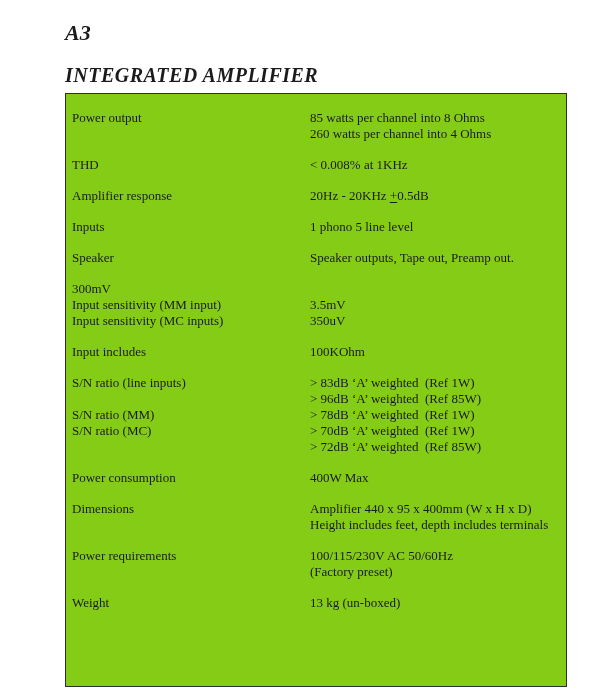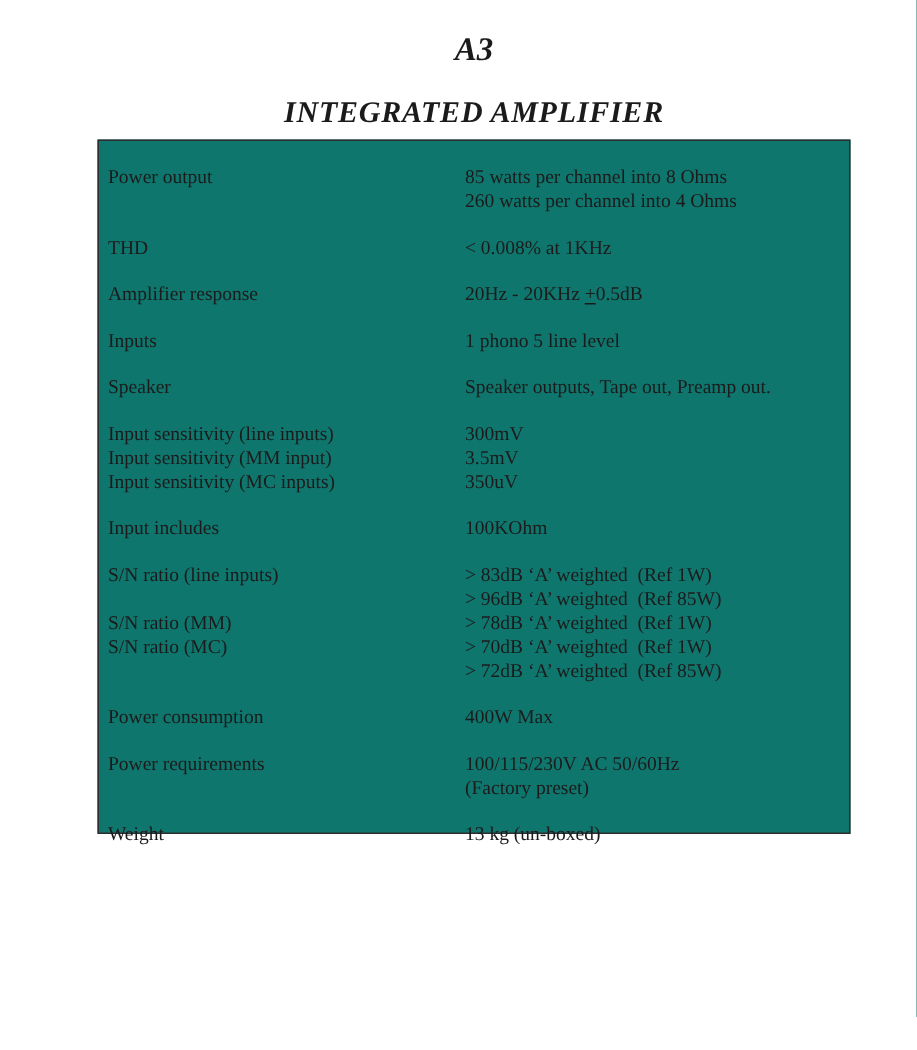--- a/index.html
+++ b/index.html
@@ -3,41 +3,41 @@
 <meta charset="utf-8">
 <style>
   html, body { margin: 0; padding: 0; }
   body {
     width: 611px; height: 700px;
     background: #ffffff;
     color: #1b1b1b;
     font-family: "Liberation Serif", "DejaVu Serif", serif;
   }
   .page { position: relative; width: 611px; height: 700px; overflow: hidden; }
-  .titles { margin-left: 65px; width: 502px; text-align: center; }
+  .titles { margin-left: 65px; width: 502px; }
   .model {
     margin-top: 20px;
     font-size: 22px; line-height: 26px;
     font-weight: bold; font-style: italic;
   }
   .doc-title {
     margin-top: 14px;
     font-size: 20px; line-height: 30px;
     font-weight: bold; font-style: italic;
     letter-spacing: 0.5px;
     white-space: nowrap;
   }
   .spec-box {
     margin: 3px 0 0 65px;
-    width: 502px; height: 463px;
+    width: 502px; height: 594px;
     box-sizing: border-box;
     border: 1px solid #2e2e2e;
     padding: 16px 4px 0 6px;
     font-size: 13px; line-height: 16px;
-    background: #0f766e;
+    background: #84cc16;
   }
   .row { display: flex; align-items: flex-start; }
   .row.grp { margin-bottom: 15px; }
   .lbl { flex: 0 0 238px; width: 238px; }
   .vals { flex: 1; min-width: 0; }
   .val { white-space: pre; }
   .pm { text-decoration: underline; text-underline-offset: 2px; }
 </style>
 </head>
 <body>
@@ -81,21 +81,20 @@
     </div>
 
     <div class="row grp">
       <div class="lbl">Speaker</div>
       <div class="vals">
         <div class="val">Speaker outputs, Tape out, Preamp out.</div>
       </div>
     </div>
 
     <div class="row">
-      <div class="lbl">Input sensitivity (line inputs)</div>
       <div class="vals">
         <div class="val">300mV</div>
       </div>
     </div>
 
     <div class="row">
       <div class="lbl">Input sensitivity (MM input)</div>
       <div class="vals">
         <div class="val">3.5mV</div>
       </div>
@@ -138,20 +137,27 @@
       </div>
     </div>
 
     <div class="row grp">
       <div class="lbl">Power consumption</div>
       <div class="vals">
         <div class="val">400W Max</div>
       </div>
     </div>
 
+    <div class="row grp">
+      <div class="lbl">Dimensions</div>
+      <div class="vals">
+        <div class="val">Amplifier 440 x 95 x 400mm (W x H x D)</div>
+        <div class="val">Height includes feet, depth includes terminals</div>
+      </div>
+    </div>
 
     <div class="row grp">
       <div class="lbl">Power requirements</div>
       <div class="vals">
         <div class="val">100/115/230V AC 50/60Hz</div>
         <div class="val">(Factory preset)</div>
       </div>
     </div>
 
     <div class="row">

